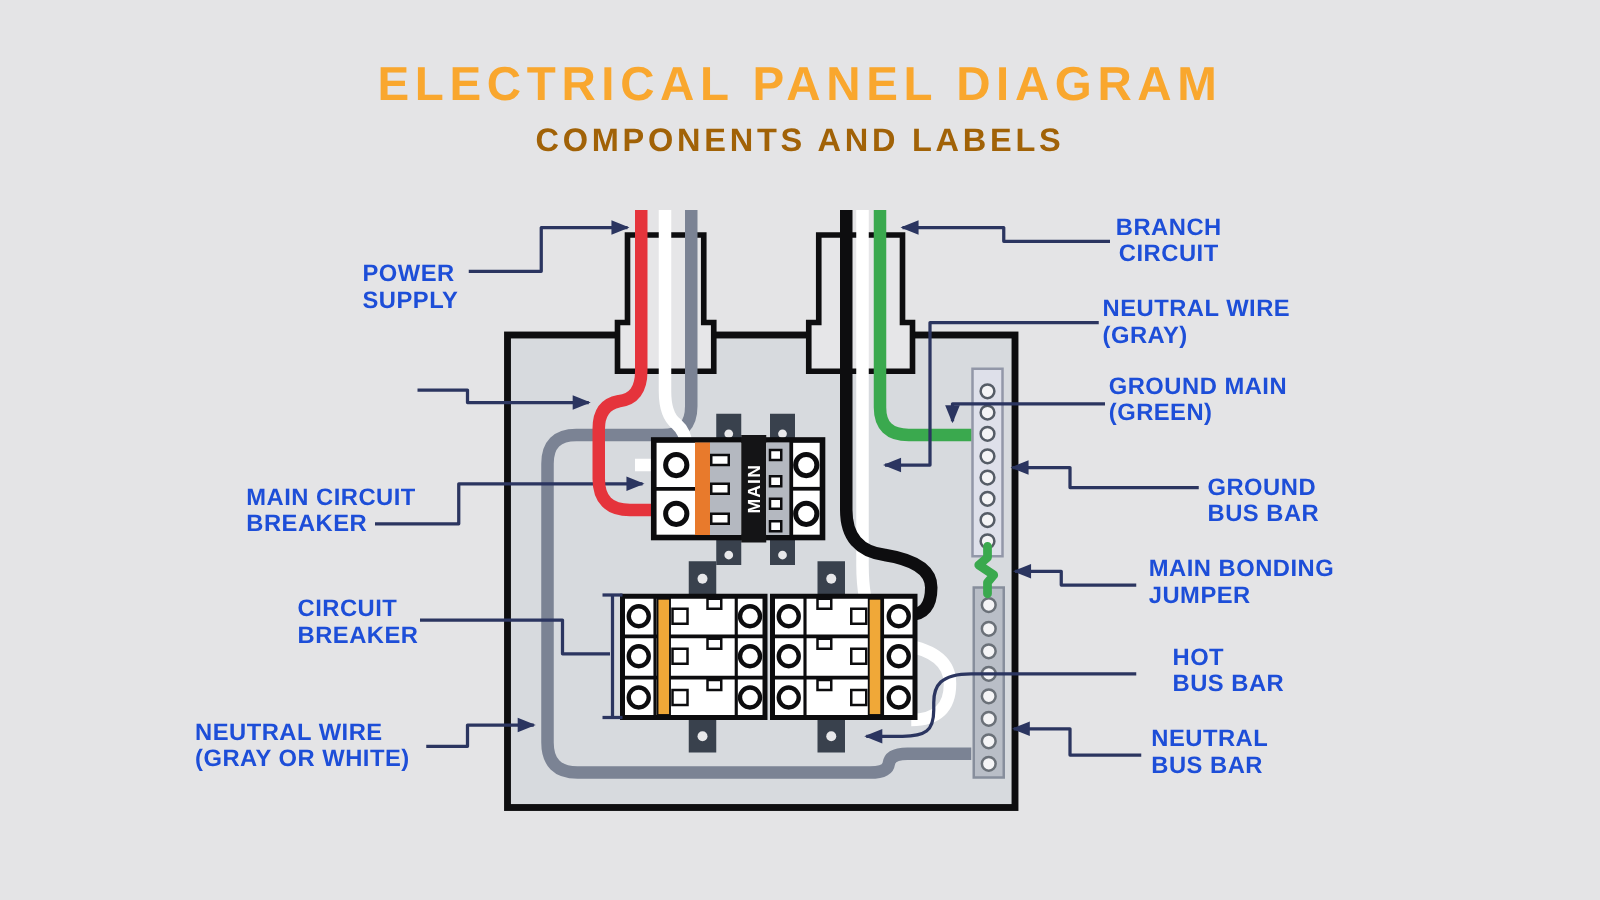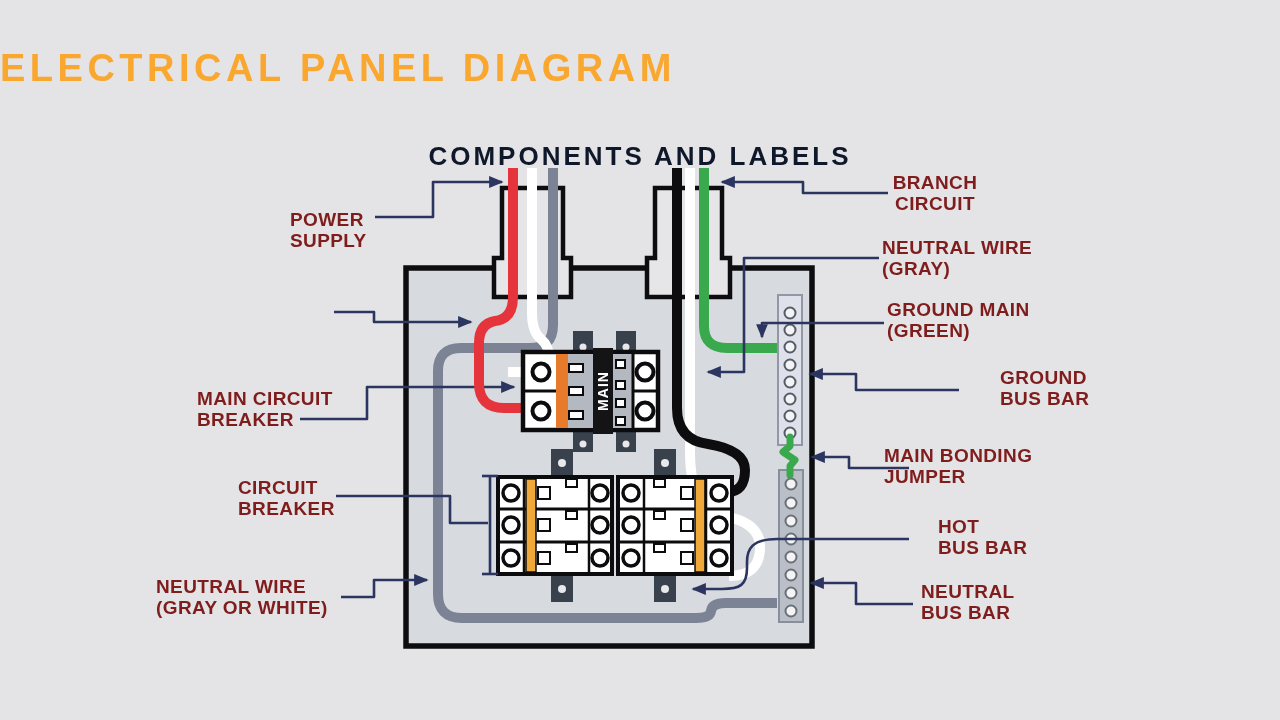--- a/index.html
+++ b/index.html
@@ -6,45 +6,45 @@
   .stage{
     position:relative;
     width:1280px;height:720px;
     background:#e4e4e6;
     overflow:hidden;
     font-family:"Liberation Sans", sans-serif;
   }
   .title{
     position:absolute;
     left:0; top:49px; width:1280px;
+    text-align:center;
     font-size:38px; font-weight:bold;
     letter-spacing:4.5px;
     color:#F9A72E;
     line-height:38px;
     white-space:nowrap;
   }
   .subtitle{
     position:absolute;
     left:0; top:97px; width:1280px;
     text-align:center;
     font-size:26px; font-weight:bold;
     letter-spacing:3px;
-    color:#0f172a;
+    color:#a16207;
     line-height:30px;
     white-space:nowrap;
-    margin-top:44px;
   }
   .diagram-svg{position:absolute;left:0;top:0;}
   .lbl{
     position:absolute;
     font-size:19px;
     font-weight:bold;
     letter-spacing:0.4px;
     line-height:21px;
-    color:#7f1d1d;
+    color:#1d4ed8;
     white-space:pre-line;
   }
   .lbl.center{text-align:center;}
 </style>
 </head>
 <body>
 
 <div class="stage">
 
   <div class="title">ELECTRICAL PANEL DIAGRAM</div>
@@ -240,22 +240,22 @@
   <div class="lbl" style="left:238px; top:477px;">CIRCUIT
 BREAKER</div>
   <div class="lbl" style="left:156px; top:576px;">NEUTRAL WIRE
 (GRAY OR WHITE)</div>
   <div class="lbl center" style="left:875px; top:172px; width:120px;">BRANCH
 CIRCUIT</div>
   <div class="lbl" style="left:882px; top:237px;">NEUTRAL WIRE
 (GRAY)</div>
   <div class="lbl" style="left:887px; top:299px;">GROUND MAIN
 (GREEN)</div>
-  <div class="lbl" style="left:966px; top:367px;margin-left:34px;">GROUND
+  <div class="lbl" style="left:966px; top:380px;">GROUND
 BUS BAR</div>
-  <div class="lbl" style="left:884px; top:445px;">MAIN BONDING
+  <div class="lbl" style="left:919px; top:445px;">MAIN BONDING
 JUMPER</div>
   <div class="lbl" style="left:913px; top:516px;margin-left:25px;">HOT
 BUS BAR</div>
   <div class="lbl" style="left:921px; top:581px;">NEUTRAL
 BUS BAR</div>
 
 </div>
 
 </body></html>

